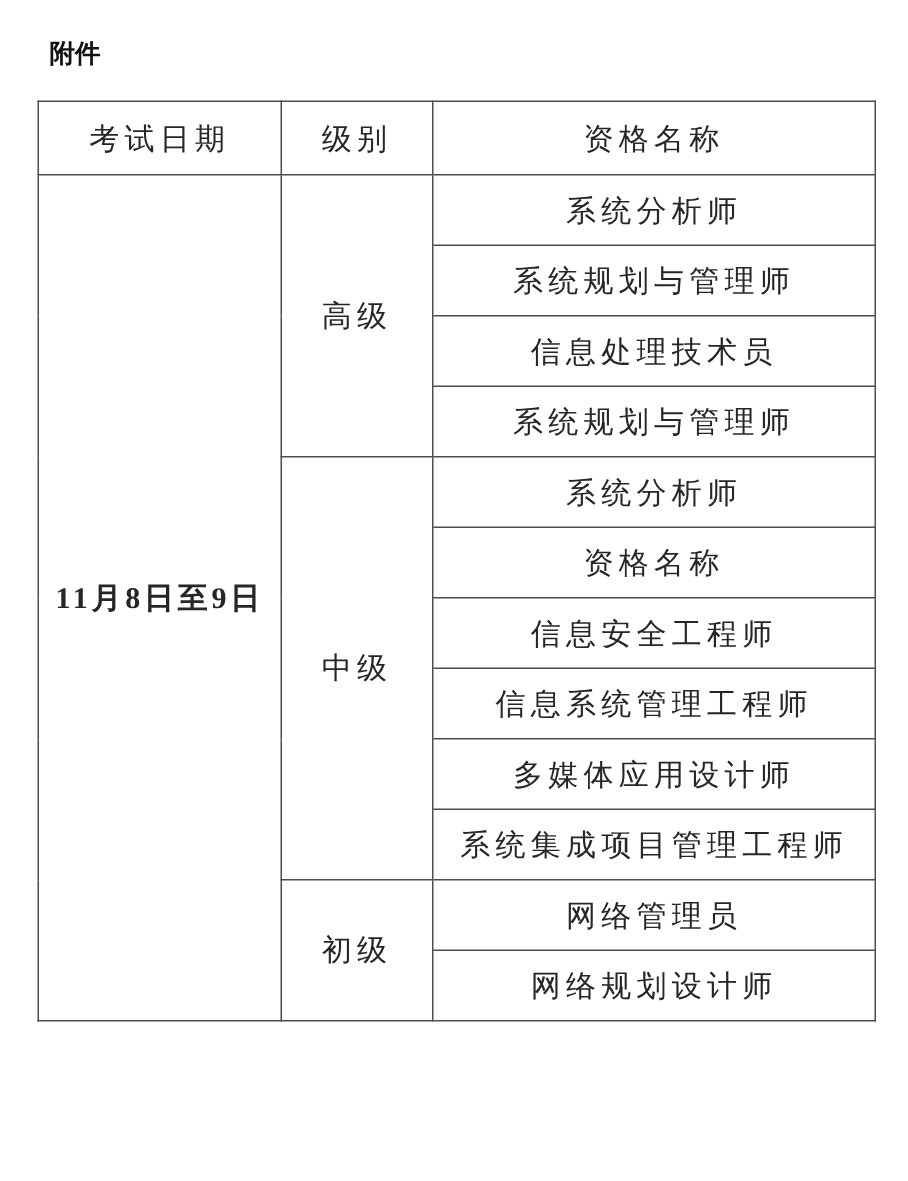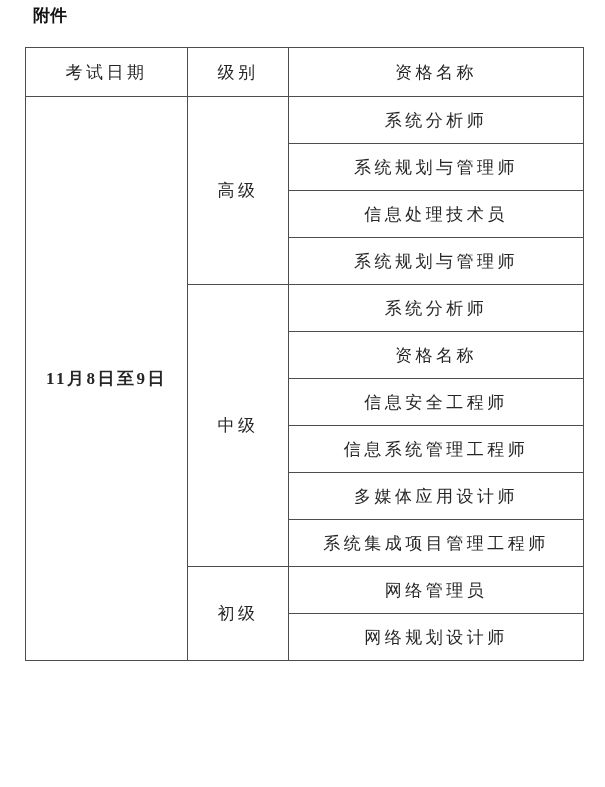--- a/index.html
+++ b/index.html
@@ -14,21 +14,21 @@
     width: 605px;
     height: 787px;
     background: var(--page-bg);
     font-family: "Liberation Serif", "DejaVu Serif", serif;
     color: var(--text-color);
     overflow: hidden;
   }
   .page {
     width: 605px;
     height: 716px;
-    padding-top: 4px;
+    padding-top: 24px;
   }
   .attachment {
     margin: 0 0 0 33px;
     font-family: "Liberation Sans", "DejaVu Sans", sans-serif;
     font-weight: bold;
     font-size: 17px;
     line-height: 24px;
     color: var(--title-color);
   }
   .title {
@@ -49,21 +49,21 @@
     border-collapse: collapse;
     table-layout: fixed;
   }
   .exam-table col.c1 { width: 162px; }
   .exam-table col.c2 { width: 101px; }
   .exam-table col.c3 { width: 295px; }
   .exam-table th, .exam-table td {
     border: 1.5px solid var(--border-color);
     text-align: center;
     vertical-align: middle;
-    font-size: 17px;
+    font-size: 20px;
     font-weight: normal;
     letter-spacing: 3.5px;
     padding: 0;
     color: var(--text-color);
   }
   .exam-table thead th {
     height: 49px;
   }
   .exam-table tbody td {
     height: 47px;

